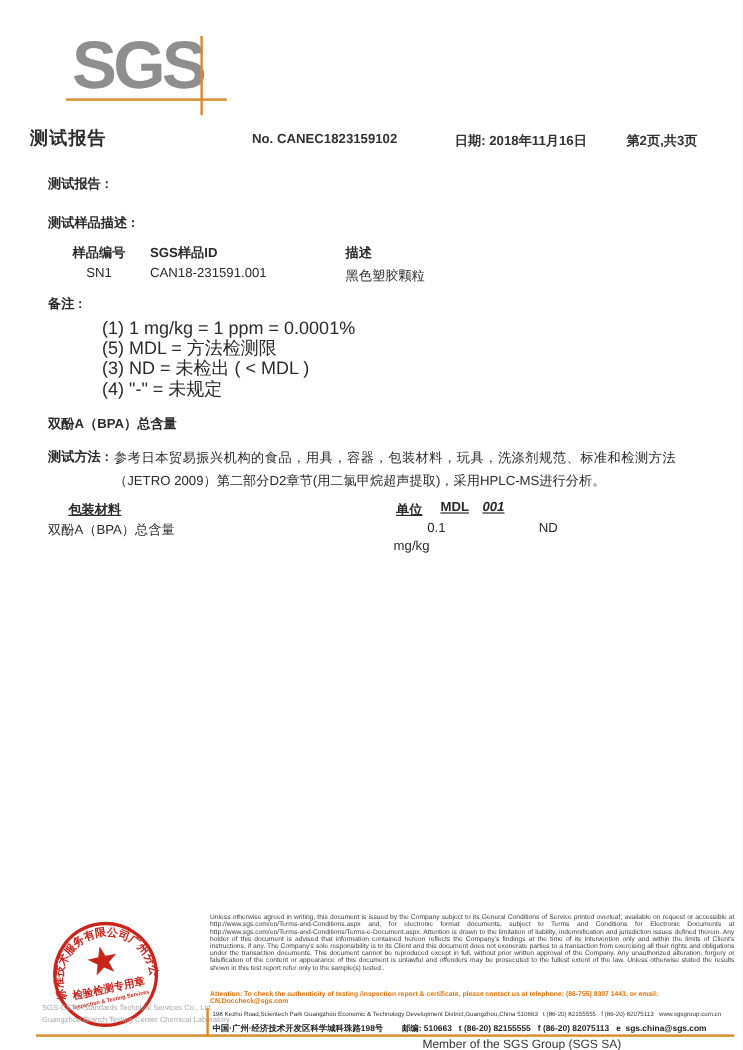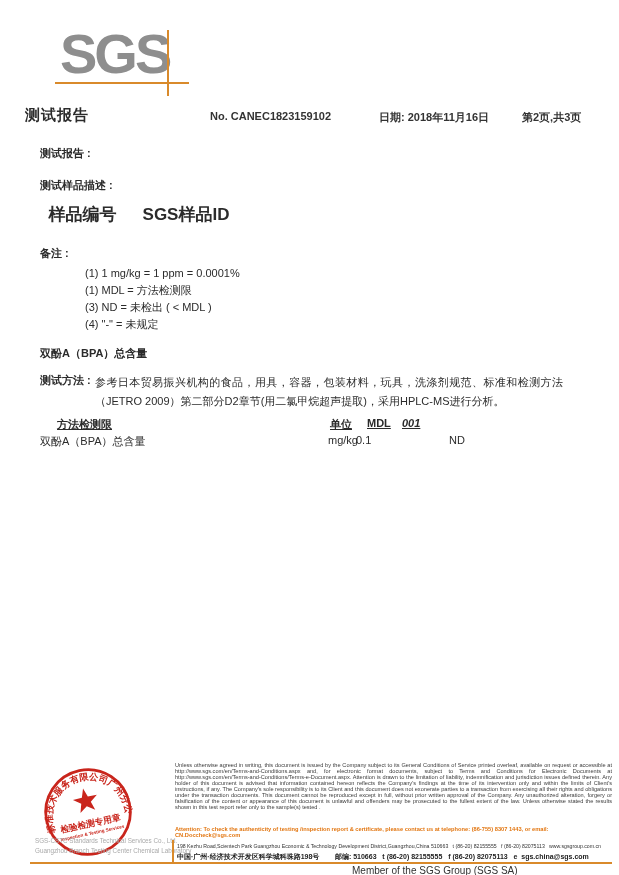--- a/index.html
+++ b/index.html
@@ -22,42 +22,42 @@
   .report-no{left:210px;}
   .report-date{left:379px;}
   .page-info{left:522px;}
 
   
   .lbl{font-size:11px;font-weight:bold;color:#2b2b2b;}
   .u{}
   .results-label{left:40px;top:146px;}
   .sample-heading{left:40px;top:178px;}
 
-  .sample-table{left:40px;top:203px;width:420px;font-size:17px;}
+  .sample-table{left:40px;top:203px;width:420px;font-size:11px;}
   .sample-table .row{display:flex;}
   .sample-table .c1{width:85px;text-align:center;}
-  .sample-table .c2{width:122px;text-align:center;}
+  .sample-table .c2{width:122px;}
   .sample-table .c3{flex:1;padding-left:41px;}
   .sample-table .hrow{font-weight:bold;margin-bottom:4px;}
 
   .remarks-label{left:40px;top:246px;}
-  .remarks{left:85px;top:265px;font-size:11px;line-height:17px;color:#2b2b2b;}
+  .remarks{left:85px;top:265px;font-size:15px;line-height:17px;color:#2b2b2b;}
 
   .bpa-heading{left:40px;top:346px;}
   .method-label{left:40px;top:373px;}
   .method-text{left:95px;top:373px;width:468px;font-size:11px;line-height:19px;
     text-align:justify;color:#2b2b2b;}
 
   .rt{font-size:11px;}
   .rt-item-h{left:57px;top:417px;font-weight:bold;text-decoration:underline;}
   .rt-unit-h{left:330px;top:417px;font-weight:bold;text-decoration:underline;}
   .rt-mdl-h{left:367px;top:417px;font-weight:bold;text-decoration:underline;}
   .rt-s1-h{left:402px;top:417px;font-weight:bold;font-style:italic;text-decoration:underline;}
   .rt-item{left:40px;top:434px;}
-  .rt-unit{left:328px;top:434px;text-align:center;}
+  .rt-unit{left:328px;top:449px;text-align:center;}
   .rt-mdl{left:356px;top:434px;}
   .rt-s1{left:404px;top:434px;margin-left:45px;}
 
   
   .stamp{left:42px;top:766px;width:92px;height:92px;transform:rotate(-12deg);}
   .company{left:35px;font-size:6.3px;color:#a9a9a9;white-space:nowrap;}
   .company1{top:837px;}
   .company2{top:847px;}
 
   .legal{left:175px;top:763px;width:437px;font-size:5.6px;line-height:5.95px;
@@ -85,36 +85,42 @@
   <div class="abs hdr report-date">日期: 2018年11月16日</div>
   <div class="abs hdr page-info">第2页,共3页</div>
 
   <div class="abs lbl results-label">测试报告 :</div>
   <div class="abs lbl u sample-heading">测试样品描述 :</div>
 
   <div class="abs sample-table">
     <div class="row hrow">
       <span class="c1">样品编号</span>
       <span class="c2">SGS样品ID</span>
+      <span class="c3">描述</span>
+    </div>
+    <div class="row">
+      <span class="c1">SN1</span>
+      <span class="c2">CAN18-231591.001</span>
+      <span class="c3">黑色塑胶颗粒</span>
     </div>
   </div>
 
   <div class="abs lbl remarks-label">备注 :</div>
   <div class="abs remarks">
     <div>(1) 1 mg/kg = 1 ppm = 0.0001%</div>
-    <div>(1) MDL = 方法检测限</div>
+    <div>(5) MDL = 方法检测限</div>
     <div>(3) ND = 未检出 ( &lt; MDL )</div>
     <div>(4) "-" = 未规定</div>
   </div>
 
   <div class="abs lbl u bpa-heading">双酚A（BPA）总含量</div>
   <div class="abs lbl method-label">测试方法 :</div>
   <div class="abs method-text">参考日本贸易振兴机构的食品，用具，容器，包装材料，玩具，洗涤剂规范、标准和检测方法（JETRO 2009）第二部分D2章节(用二氯甲烷超声提取)，采用HPLC-MS进行分析。</div>
 
-  <div class="abs rt rt-item-h">方法检测限</div>
+  <div class="abs rt rt-item-h">包装材料</div>
   <div class="abs rt rt-unit-h">单位</div>
   <div class="abs rt rt-mdl-h">MDL</div>
   <div class="abs rt rt-s1-h">001</div>
   <div class="abs rt rt-item">双酚A（BPA）总含量</div>
   <div class="abs rt rt-unit">mg/kg</div>
   <div class="abs rt rt-mdl">0.1</div>
   <div class="abs rt rt-s1">ND</div>
 
   <svg class="abs stamp" viewBox="0 0 100 100">
     <circle cx="50" cy="50" r="46" fill="none" stroke="#c9251c" stroke-width="3"></circle>

